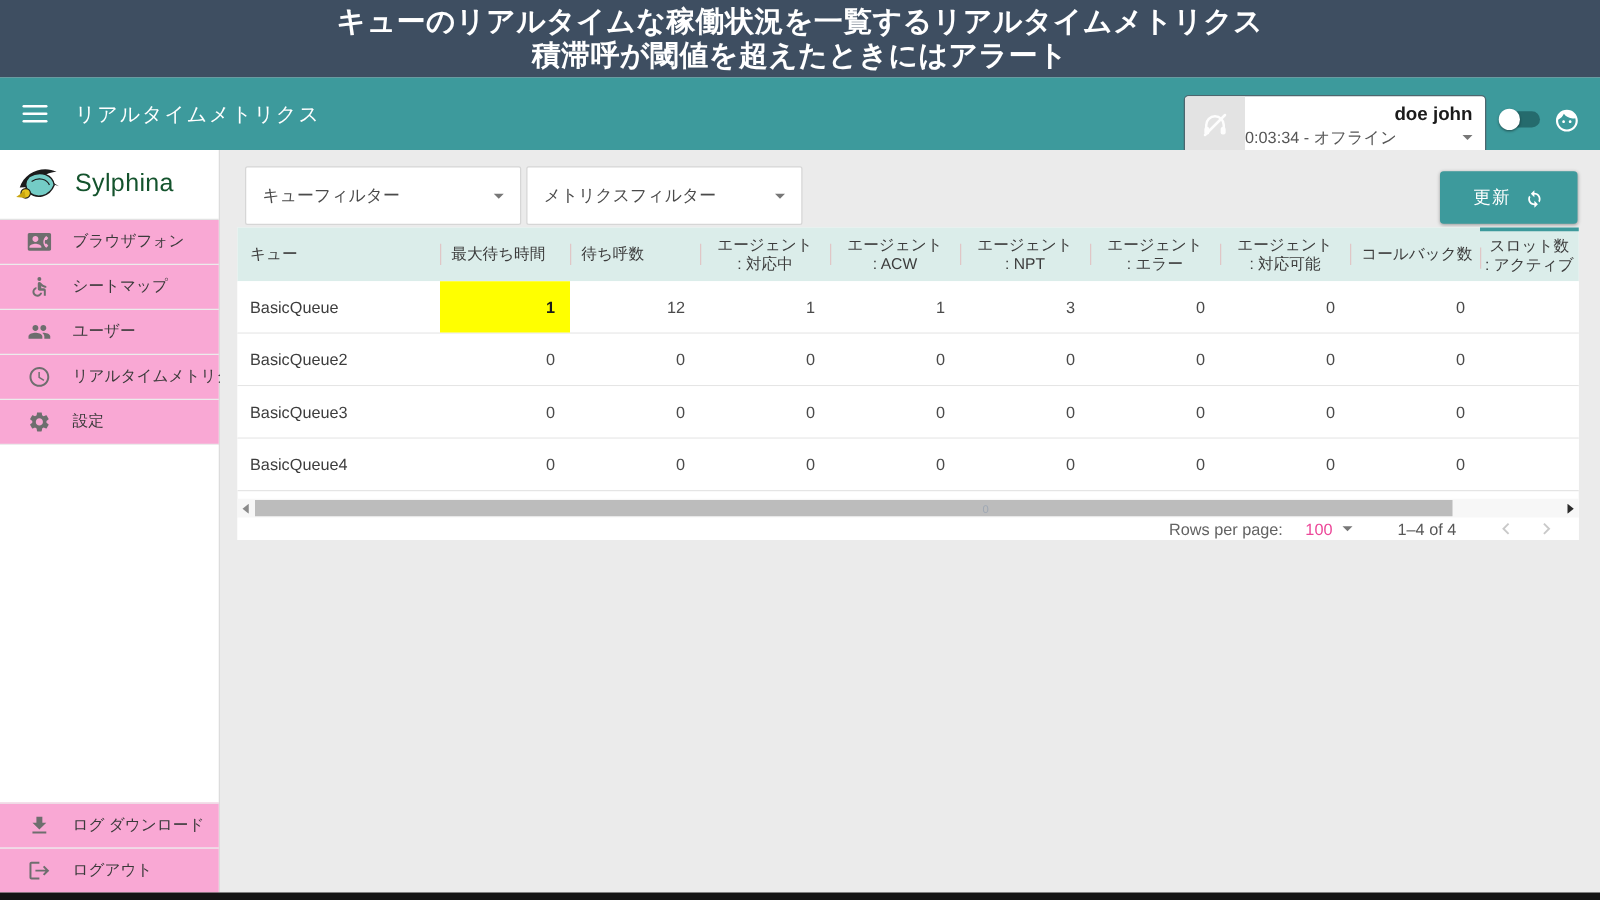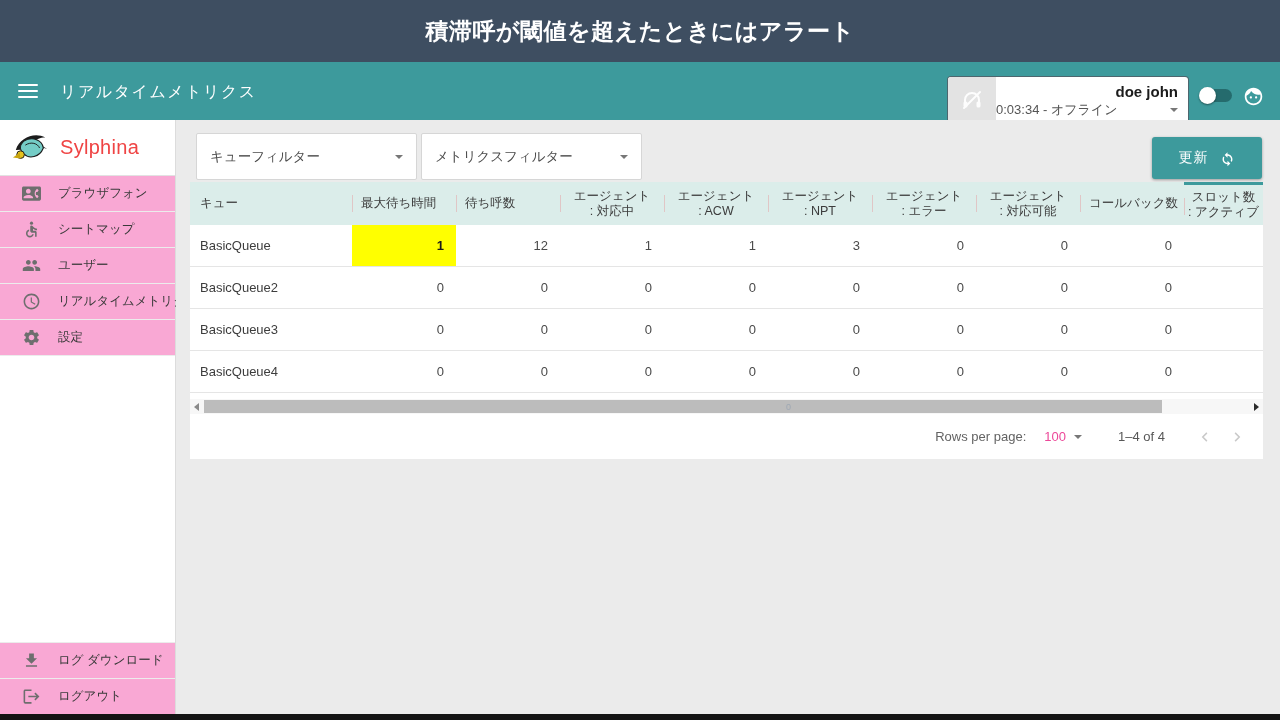--- a/index.html
+++ b/index.html
@@ -28,21 +28,21 @@
   .caret { width:0; height:0; border-left:4px solid transparent; border-right:4px solid transparent; border-top:4px solid #777; display:inline-block; }
 
   .toggle { position:absolute; right:48px; top:27px; width:31px; height:13px; background:#256b6d; border-radius:7px; cursor:pointer; }
   .toggle .knob { position:absolute; left:-2px; top:-2px; width:17px; height:17px; background:#fff;
                   border-radius:50%; box-shadow:0 1px 2px rgba(0,0,0,.45); }
   .face-btn { position:absolute; right:16px; top:24px; width:21px; height:21px; cursor:pointer; }
 
   
   #sidebar { position:absolute; left:0; top:120px; width:176px; height:594px; background:#fff; border-right:1px solid #dcdcdc; }
   .logo-row { height:56px; border-bottom:1px solid #e2e2e2; display:flex; align-items:center; padding-left:12px; gap:10px; }
-  .logo-text { font-size:20px; color:#ef4444; letter-spacing:.3px; }
+  .logo-text { font-size:20px; color:#14532d; letter-spacing:.3px; }
   .nav-item { height:36px; display:flex; align-items:center; padding-left:22px; gap:17px;
               border-bottom:1px solid #ececec; cursor:pointer; background:#f9a8d4; }
   .nav-item svg { width:19px; height:19px; fill:#6e6e6e; flex:none; }
   .nav-label { font-size:12.5px; color:#3a3a3a; white-space:nowrap; }
   .sidebar-bottom { position:absolute; left:0; right:0; bottom:0; }
   .sidebar-bottom .nav-item { border-bottom:none; border-top:1px solid #ececec; }
 
   
   #main { position:absolute; left:176px; top:120px; width:1104px; height:594px; background:#ebebeb; }
 
@@ -77,40 +77,41 @@
   .td.num { justify-content:flex-end; padding-right:12px; }
   .td.alert-cell { background:#FFFF00; color:#1a1a1a; font-weight:600; }
 
   .hscroll { position:relative; height:15px; margin-top:6px; background:#f7f7f7; }
   .hs-arrow { position:absolute; top:0; width:14px; height:15px; display:flex; align-items:center; justify-content:center; cursor:pointer; }
   .hs-arrow.left { left:0; }
   .hs-arrow.right { right:0; }
   .hs-arrow svg { width:8px; height:8px; }
   .hs-thumb { position:absolute; left:14px; top:1px; width:958px; height:13px; background:#bcbcbc; cursor:grab; }
 
-  .pagination { height:45px; background:#fff; display:flex; align-items:center; justify-content:flex-end;
+  .pagination { height:18px; background:#fff; display:flex; align-items:center; justify-content:flex-end;
                 font-size:13px; color:#636363; }
   .pg-label { margin-right:18px; }
   .pg-select { display:flex; align-items:center; gap:8px; margin-right:36px; cursor:pointer; color:#ec4899; }
   .pg-range { margin-right:28px; color:#575757; }
   .pg-chev { width:24px; height:24px; display:flex; align-items:center; justify-content:center; cursor:pointer; margin-right:8px; }
   .pg-chev:last-child { margin-right:14px; }
   .pg-chev svg { width:18px; height:18px; stroke:#c9c9c9; stroke-width:2; fill:none; }
 
   .scroll-artifact { position:absolute; left:610px; top:282px; font-size:9px; color:#9fa8b4; }
 
   
   #bottombar { position:absolute; left:0; top:714px; width:1280px; height:6px; background:#141414; }
 </style>
 </head>
 <body>
 
 <div id="page">
 
   <div id="banner">
+    <div>キューのリアルタイムな稼働状況を一覧するリアルタイムメトリクス</div>
     <div>積滞呼が閾値を超えたときにはアラート</div>
   </div>
 
   <div id="appbar">
     <div class="hamburger">
         <span></span>
         <span></span>
         <span></span>
       </div>
     <div class="app-title">リアルタイムメトリクス</div>

